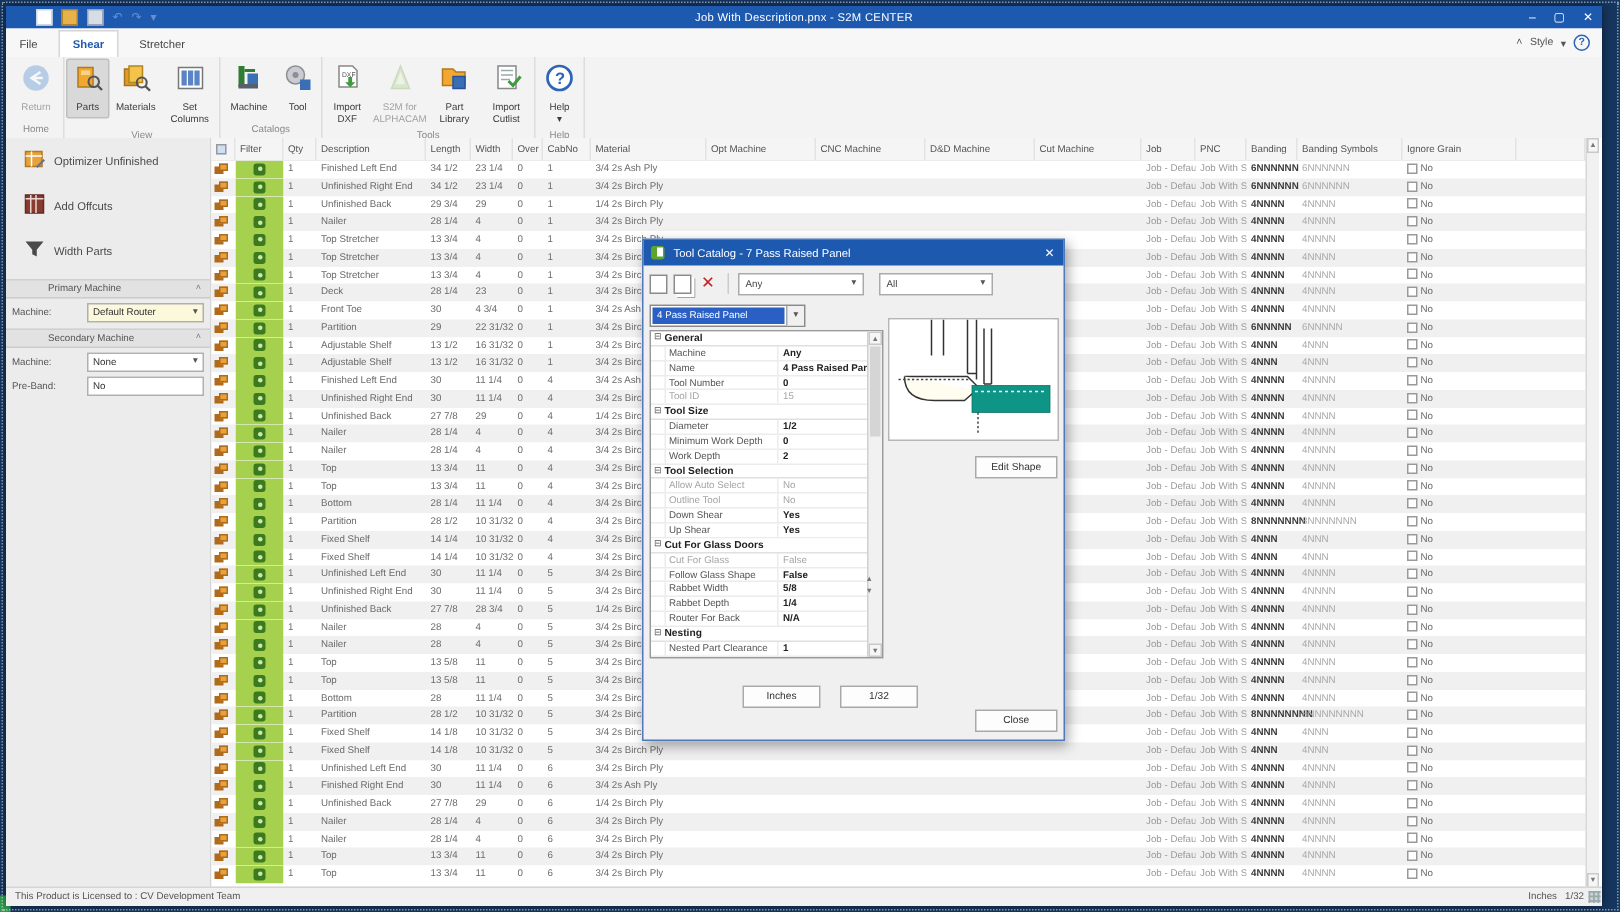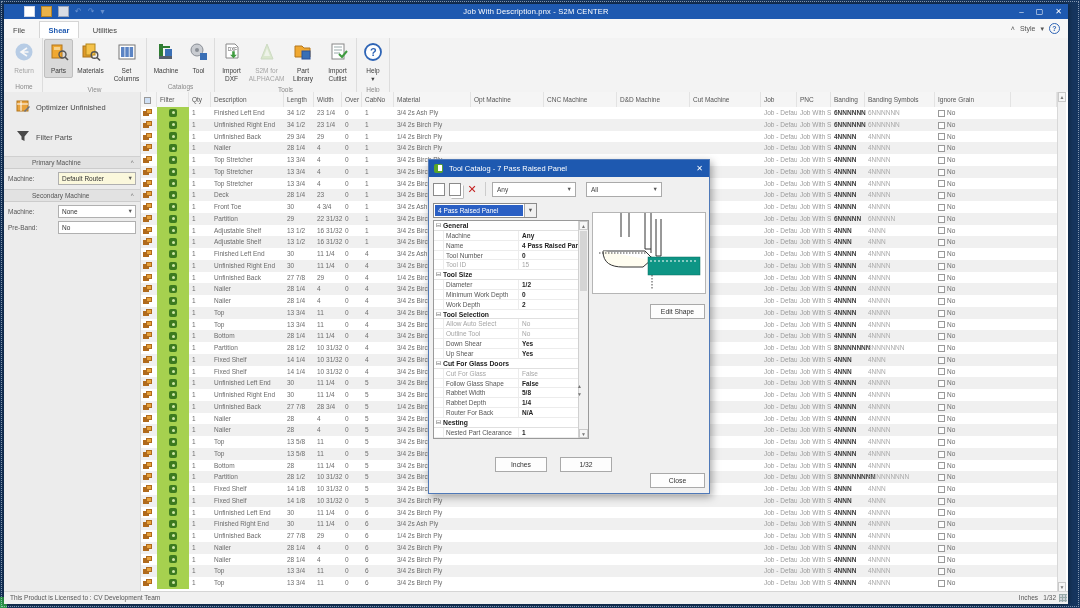--- a/index.html
+++ b/index.html
@@ -173,21 +173,21 @@
       <div class="winbtns">
         <span>–</span>
         <span>▢</span>
         <span>✕</span>
       </div>
     </div>
 
     <div class="tabrow">
       <span class="tab">File</span>
       <span class="tab active">Shear</span>
-      <span class="tab">Utilities</span>
+      <span class="tab">Stretcher</span>
     </div>
     <div class="stylectl">
       <span>˄</span>
       <span>Style</span>
       <span>▾</span>
       <span class="qmark">?</span>
     </div>
 
     <div class="ribbonbody" id="ribbon-groups">
         <div class="rgroup">
@@ -314,23 +314,32 @@
               <span class="ic"><svg width="14" height="14" viewBox="0 0 14 14">
                   <rect x="1" y="2" width="11" height="10" fill="#e8a23c" stroke="#b3771d"></rect>
                   <line x1="1" y1="5" x2="12" y2="5" stroke="#fff"></line>
                   <line x1="5" y1="2" x2="5" y2="12" stroke="#fff"></line>
                   <path d="M8 12 L13 7 L14 8 L9 13 Z" fill="#6b7280"></path>
                 </svg></span>
               <span class="lbl">Optimizer Unfinished</span>
             </div>
             <div class="sb-action">
               <span class="ic"><svg width="14" height="14" viewBox="0 0 14 14">
+                  <rect x="1" y="1" width="12" height="12" fill="#8b3a2e" stroke="#5f2a21"></rect>
+                  <line x1="4.5" y1="1" x2="4.5" y2="13" stroke="#e8d8d5"></line>
+                  <line x1="8" y1="1" x2="8" y2="13" stroke="#e8d8d5"></line>
+                  <line x1="1" y1="3.5" x2="13" y2="3.5" stroke="#e8d8d5"></line>
+                </svg></span>
+              <span class="lbl">Add Offcuts</span>
+            </div>
+            <div class="sb-action">
+              <span class="ic"><svg width="14" height="14" viewBox="0 0 14 14">
                   <path d="M1 2 H13 L8.5 7.5 V12 L5.5 10.5 V7.5 Z" fill="#4a4a4a"></path>
                 </svg></span>
-              <span class="lbl">Filter Parts</span>
+              <span class="lbl">Width Parts</span>
             </div>
           </div>
         <div class="sb-section">
           <div class="sb-sec-head">
             <span>Primary Machine</span>
             <span class="chev">˄</span>
           </div>
           <div class="sb-row">
             <span class="flabel">Machine:</span>
             <span class="sb-combo cream">

